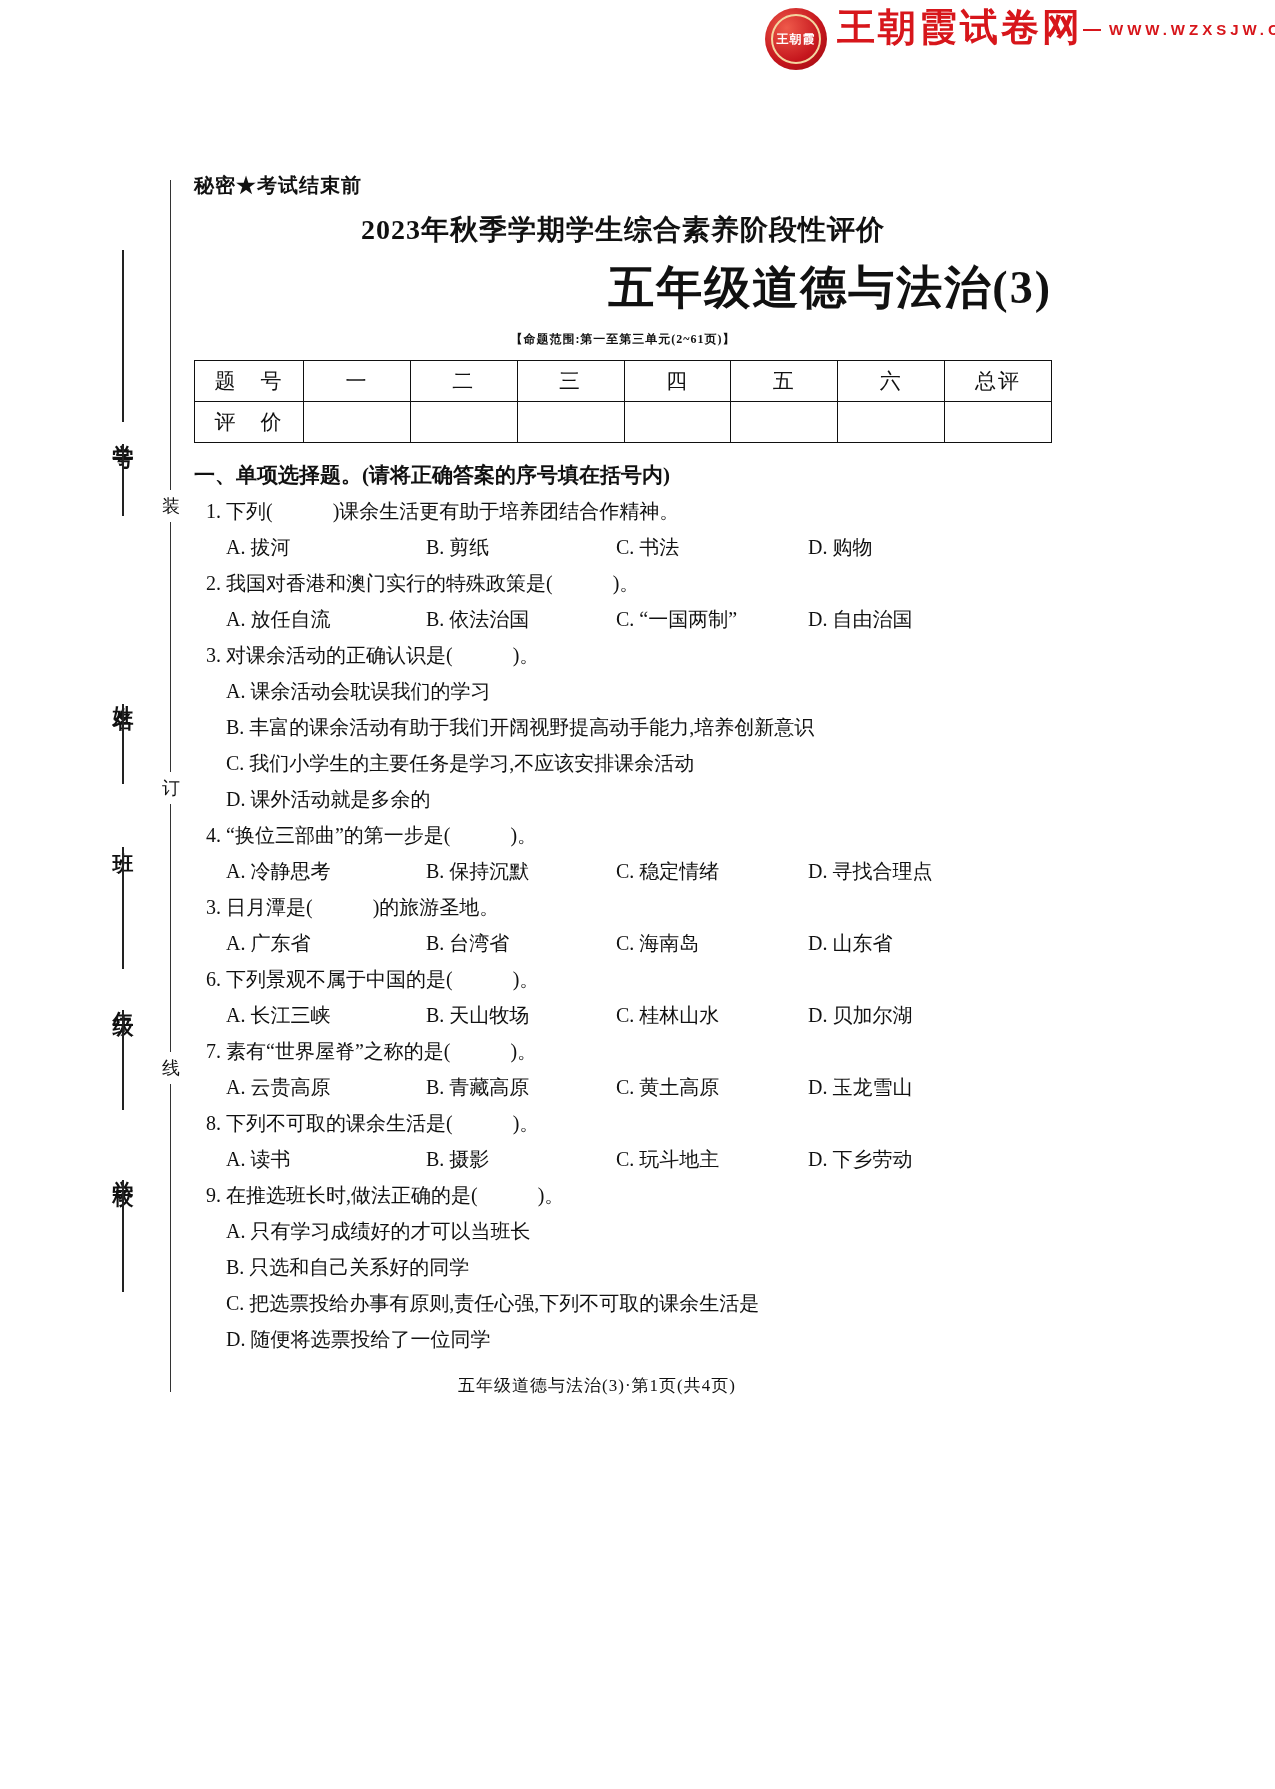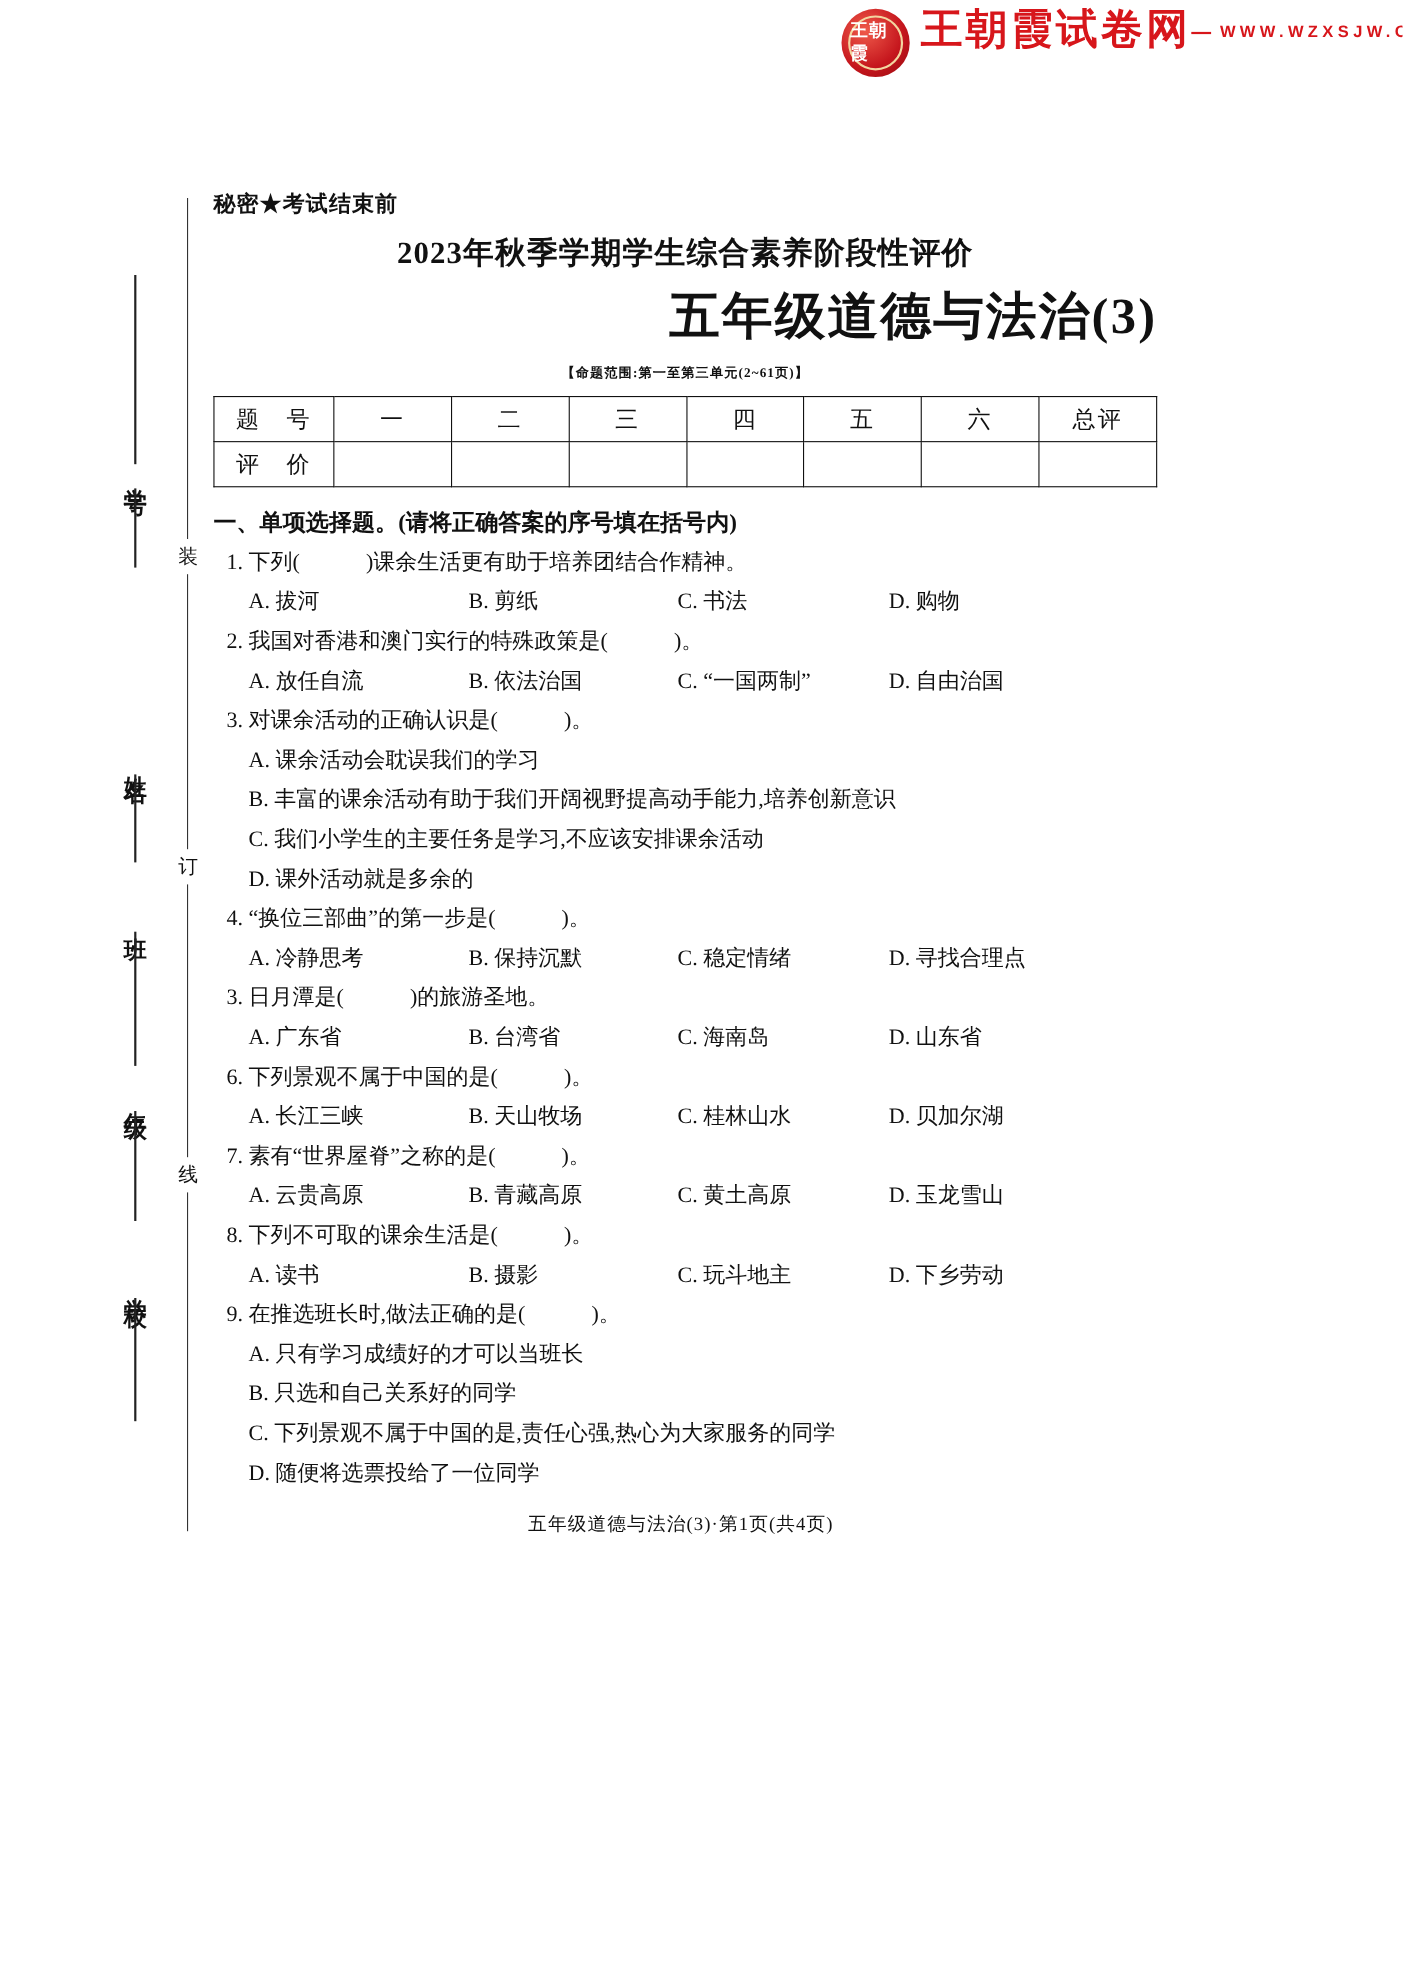--- a/index.html
+++ b/index.html
@@ -17,21 +17,21 @@
   .seal {
     width: 62px; height: 62px; border-radius: 50%;
     background: radial-gradient(circle at 35% 32%, #ef5a4a, #c5161d 58%, #97090f);
     display: flex; align-items: center; justify-content: center;
     flex: 0 0 auto;
   }
   .seal-inner {
     width: 46px; height: 46px; border-radius: 50%;
     border: 2px solid #f3d6a0;
     display: flex; align-items: center; justify-content: center;
-    color: #fff; font-size: 16px; font-weight: bold; letter-spacing: 1px;
+    color: #fff; font-size: 12px; font-weight: bold; letter-spacing: 1px;
   }
   .brand-col { display: flex; flex-direction: row; }
   .brand {
     color: #d7161b; font-size: 38px; font-weight: 900;
     letter-spacing: 3px; line-height: 1.05;
     font-family: "Liberation Serif", serif;
     white-space: nowrap;
   }
   .url-row { display: flex; align-items: center; gap: 8px; margin-top: 4px; }
   .url {
@@ -90,21 +90,21 @@
 
   .questions { margin-top: 4px; }
   .q-text { font-size: 20px; line-height: 36px; padding-left: 12px; }
   .opts.row {
     display: grid; grid-template-columns: 200px 190px 192px 1fr;
     padding-left: 32px; font-size: 20px; line-height: 36px;
   }
   .opts.stack .opt { font-size: 20px; line-height: 36px; padding-left: 32px; }
 
   .footer {
-    position: absolute; left: 190px; width: 858px; top: 1374px;
+    position: absolute; left: 168px; width: 858px; top: 1374px;
     text-align: center; font-size: 17px; letter-spacing: 1px;
   }
 </style>
 </head>
 <body>
 
 <div class="logo">
   <div class="seal">
     <div class="seal-inner">王朝霞</div>
   </div>
@@ -263,20 +263,20 @@
           <div class="opt">B. 摄影</div>
           <div class="opt">C. 玩斗地主</div>
           <div class="opt">D. 下乡劳动</div>
         </div>
       </div>
       <div class="question">
         <div class="q-text">9. 在推选班长时,做法正确的是(　　　)。</div>
         <div class="opts stack">
           <div class="opt">A. 只有学习成绩好的才可以当班长</div>
           <div class="opt">B. 只选和自己关系好的同学</div>
-          <div class="opt">C. 下列景观不属于中国的是,责任心强,热心为大家服务的同学</div>
+          <div class="opt">C. 把选票投给办事有原则,责任心强,下列不可取的课余生活是</div>
           <div class="opt">D. 随便将选票投给了一位同学</div>
         </div>
       </div>
     </div>
 </div>
 
 <div class="footer">五年级道德与法治(3)·第1页(共4页)</div>
 
 </body></html>

